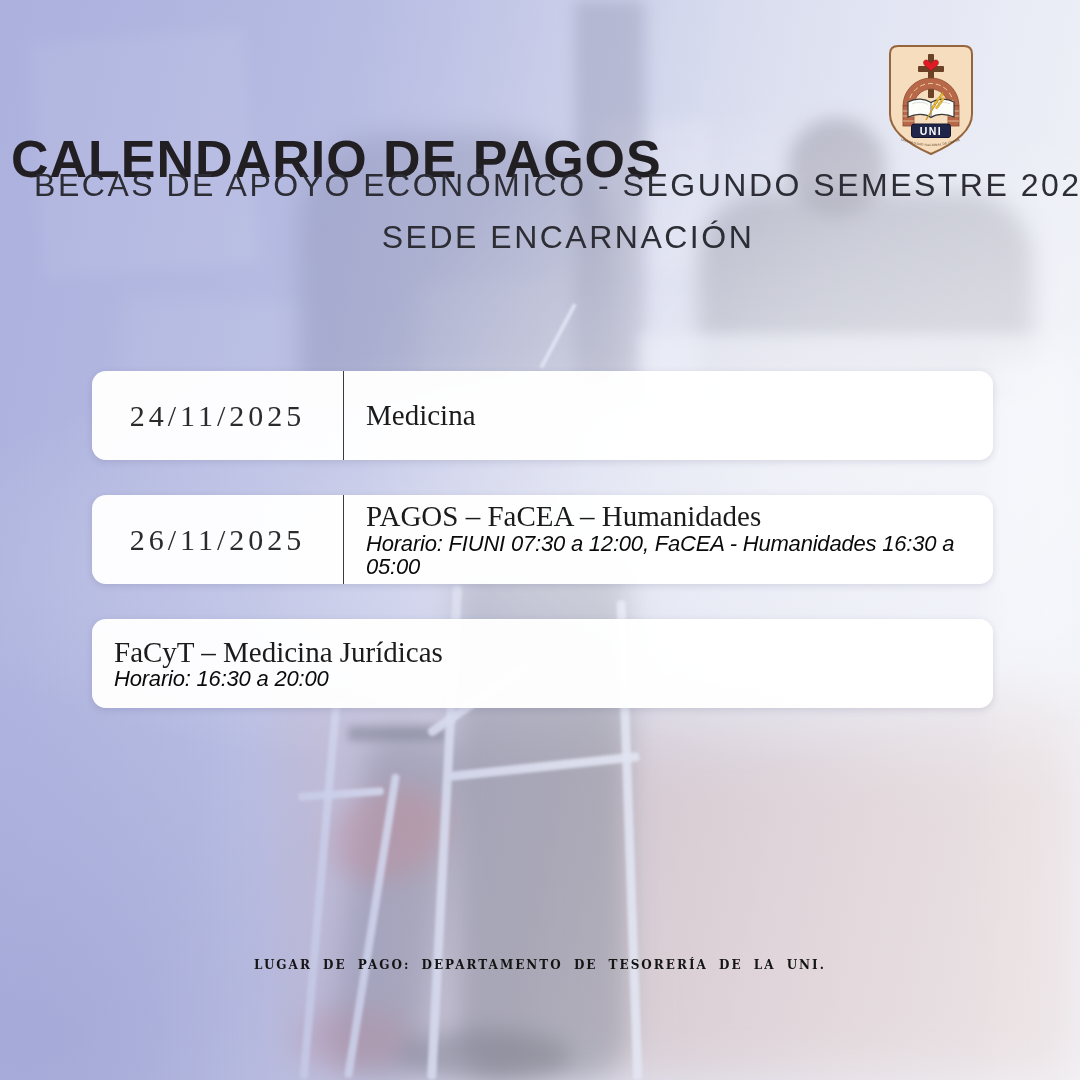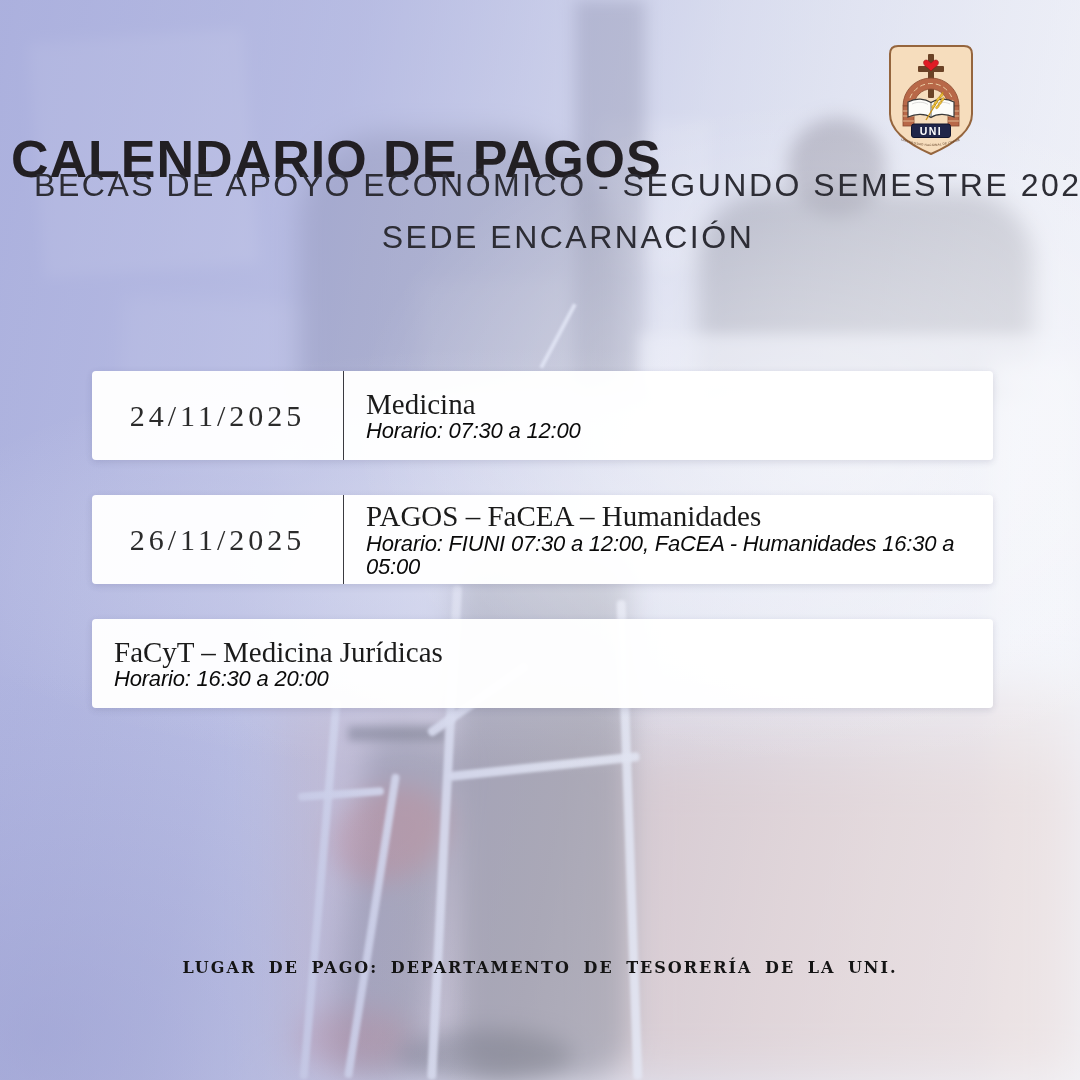--- a/index.html
+++ b/index.html
@@ -62,34 +62,34 @@
          font-size:52px;font-weight:800;letter-spacing:1px;color:#221f23;line-height:1;}
   .subtitle{position:absolute;left:0;width:100%;text-align:center;
          font-size:32px;font-weight:400;letter-spacing:2.5px;color:#2d2d35;line-height:1;padding-left:28px;}
   .subtitle.line1{top:169px;}
   .subtitle.line2{top:221px;}
   .logo{position:absolute;top:44px;right:104px;width:90px;height:112px;text-align:center;}
 
   
   .cards{position:absolute;left:92px;top:371px;width:901px;
          display:flex;flex-direction:column;gap:35px;}
-  .card{height:89px;background:rgba(255,255,255,.97);border-radius:4px;
+  .card{height:89px;background:rgba(255,255,255,.97);border-radius:14px;
         display:flex;align-items:stretch;box-shadow:0 2px 7px rgba(50,50,90,.14);}
   .date-cell{width:251px;flex:0 0 251px;display:flex;align-items:center;justify-content:center;
         font-family:"Liberation Serif",serif;font-size:30px;letter-spacing:4px;color:#2b2b2b;
         border-right:1.5px solid #3a3a40;}
   .info-cell{flex:1;display:flex;flex-direction:column;justify-content:center;
         padding:0 18px 0 22px;gap:0;}
   .faculty{font-family:"Liberation Serif",serif;font-size:29px;color:#1b1b1b;line-height:1.05;}
   .horario{font-family:"Liberation Sans",sans-serif;font-style:italic;font-size:22px;
         color:#0a0a0a;line-height:1.05;letter-spacing:-0.2px;}
 
   
   .footer{position:absolute;top:958px;left:0;width:100%;text-align:center;
-        font-family:"DejaVu Serif",serif;font-weight:bold;font-size:16px;
+        font-family:"DejaVu Serif",serif;font-weight:bold;font-size:12px;
         letter-spacing:2px;word-spacing:5px;color:#141414;}
 </style>
 </head>
 <body>
 
 <div class="poster">
 
   <div class="photo-layer">
     <div class="blob b-notice1"></div>
     <div class="blob b-notice2"></div>
@@ -169,21 +169,20 @@
         <textPath href="#arcpath" startOffset="3">UNIVERSIDAD NACIONAL DE ITAPÚA</textPath>
       </text>
     </svg>
   </div>
 
   <div class="cards">
     <div class="card">
       <div class="date-cell">24/11/2025</div>
       <div class="info-cell">
         <div class="faculty">Medicina</div>
-        <div class="horario">Horario: 07:30 a 12:00</div>
       </div>
     </div>
     <div class="card">
       <div class="date-cell">26/11/2025</div>
       <div class="info-cell">
         <div class="faculty">PAGOS – FaCEA – Humanidades</div>
         <div class="horario">Horario: FIUNI 07:30 a 12:00, FaCEA - Humanidades 16:30 a 05:00</div>
       </div>
     </div>
     <div class="card">

